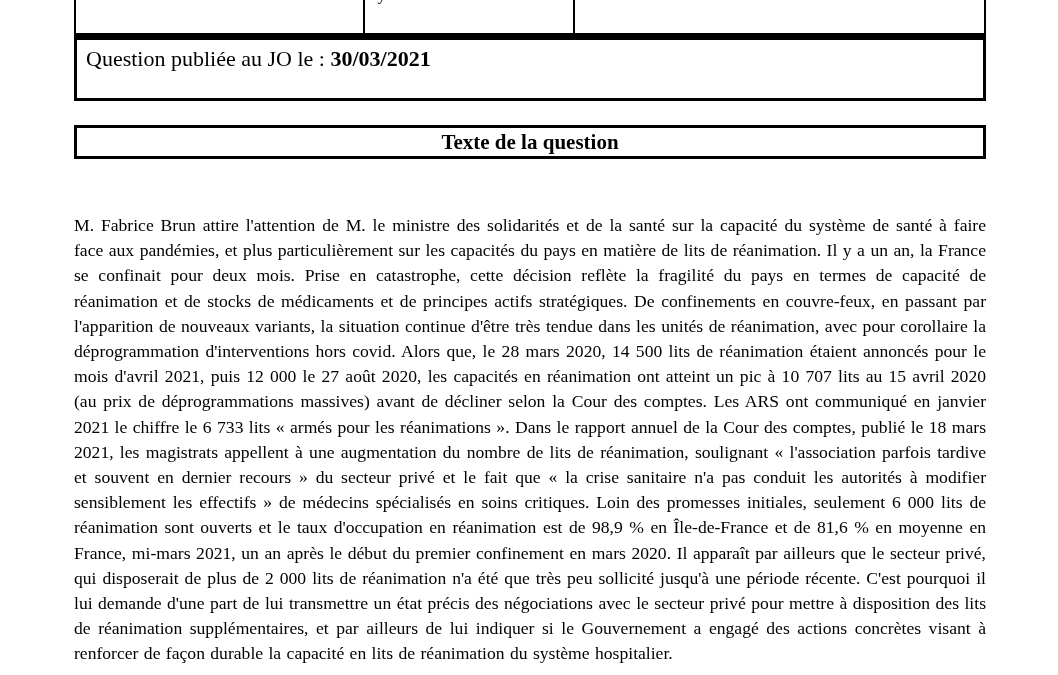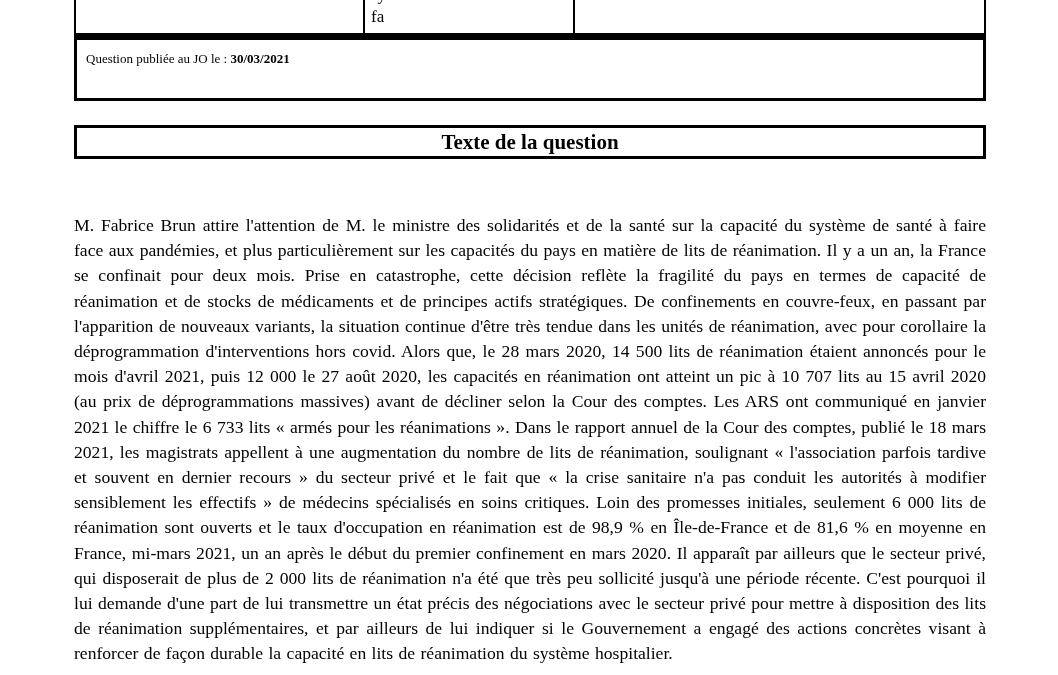--- a/index.html
+++ b/index.html
@@ -53,21 +53,21 @@
     position: absolute;
     left: 74px;
     top: 37px;
     width: 912px;
     height: 64px;
     box-sizing: border-box;
     border: 3px solid #000;
   }
   .pub-line {
     padding: 8px 0 0 9px;
-    font-size: 13px;
+    font-size: 22px;
     line-height: 22px;
   }
   .pub-date { font-weight: bold; }
 
   
   .section-header {
     position: absolute;
     left: 74px;
     top: 125px;
     width: 912px;
@@ -96,21 +96,20 @@
   }
 </style>
 </head>
 <body>
 
 <div class="top-table">
   <div class="vline vline-1"></div>
   <div class="vline vline-2"></div>
   <div class="cell-fragment">
     <div>système de santé à faire</div>
-    <div>fa</div>
   </div>
 </div>
 
 <div class="pub-box">
   <div class="pub-line">
     <span>Question publiée au JO le : </span><span class="pub-date">30/03/2021</span>
   </div>
 </div>
 
 <div class="section-header">

